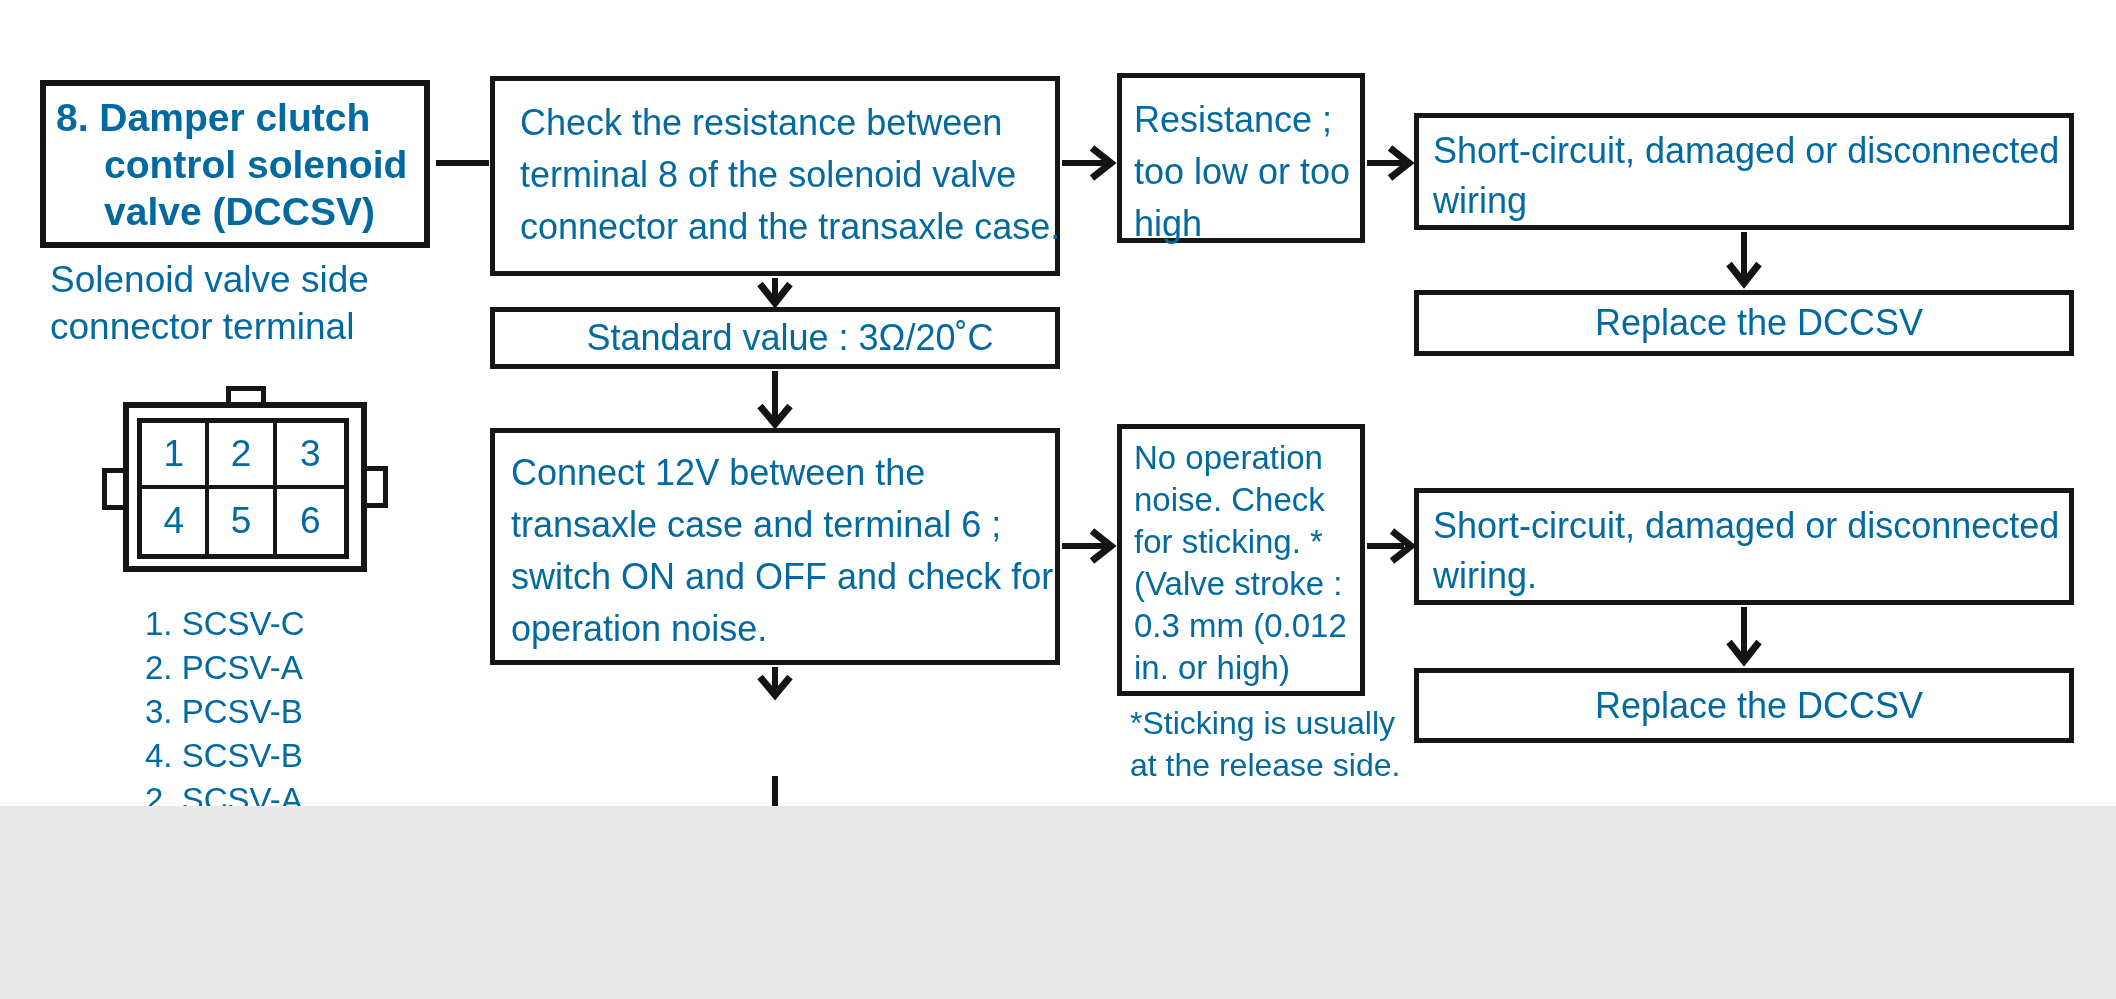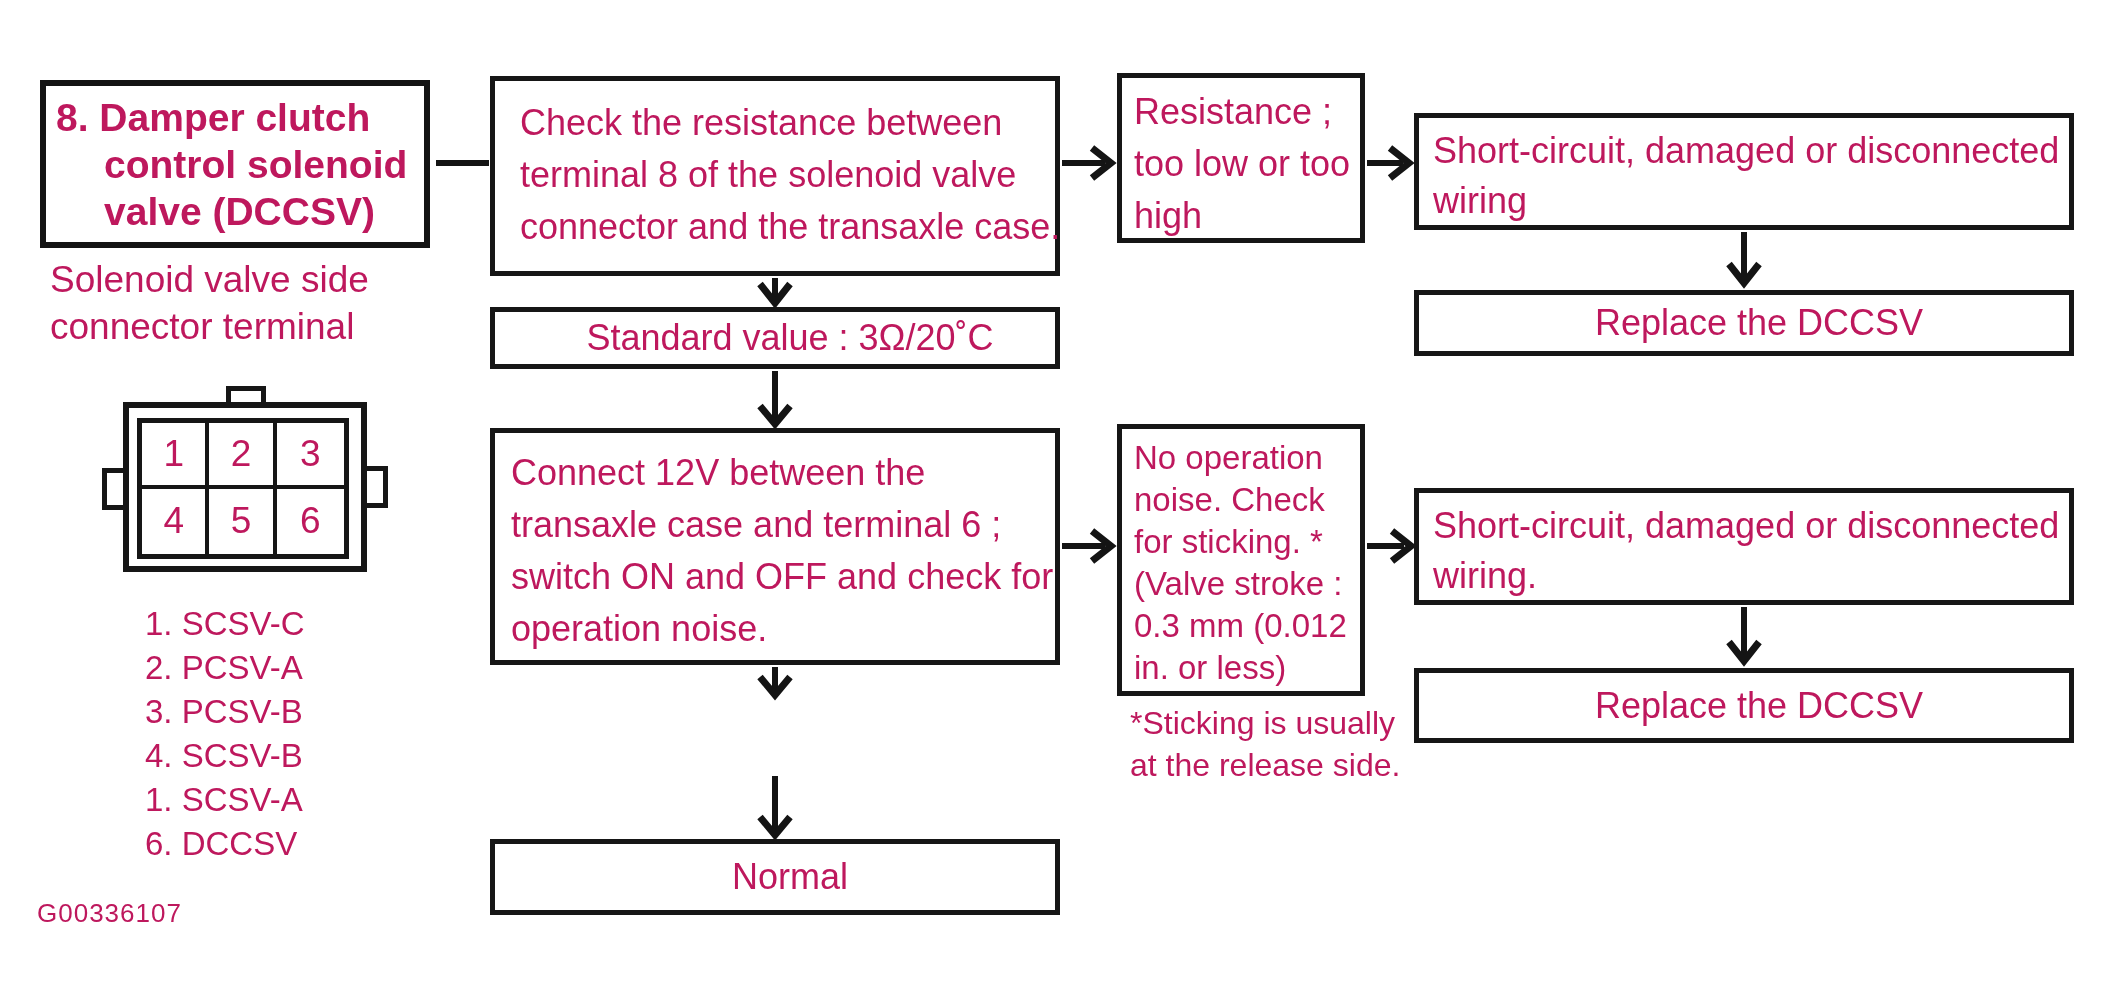--- a/index.html
+++ b/index.html
@@ -1,18 +1,18 @@
 <!DOCTYPE html>
 <html><head>
 <meta charset="utf-8">
 <style>
   html,body{margin:0;padding:0;background:#e8e8e8;}
   .page{
-    position:relative; width:2116px; height:999px; background:#ffffff;
-    font-family:"Liberation Sans", sans-serif; color:#be185d; overflow:hidden;
+    position:relative; width:2116px; height:806px; background:#ffffff;
+    font-family:"Liberation Sans", sans-serif; color:#0369a1; overflow:hidden;
   }
   
   .fbox{
     position:absolute; box-sizing:border-box; background:#fff;
     border:5px solid #161616; font-size:36px; line-height:52px;
   }
   .fbox .ln{white-space:nowrap;}
   .padded{padding:12px 8px 0 16px;}
   .centered{display:flex; align-items:center; justify-content:center; text-align:center;padding-left:30px;}
   
@@ -105,21 +105,21 @@
     <div class="conn-cell br">4</div>
     <div class="conn-cell br">5</div>
     <div class="conn-cell">6</div>
   </div>
 
   <div class="pinlist">
     <div>1. SCSV-C</div>
     <div>2. PCSV-A</div>
     <div>3. PCSV-B</div>
     <div>4. SCSV-B</div>
-    <div>1. SCSV-A</div>
+    <div>2. SCSV-A</div>
     <div>6. DCCSV</div>
   </div>
 
   <div class="figcode">G00336107</div>
 
   <div class="fbox padded" style="left:490px; top:76px; width:570px; height:200px; padding-top:16px;padding-left:25px;">
     <div class="ln">Check the resistance between</div>
     <div class="ln">terminal 8 of the solenoid valve</div>
     <div class="ln">connector and the transaxle case.</div>
   </div>
@@ -133,33 +133,33 @@
     <div class="ln">transaxle case and terminal 6 ;</div>
     <div class="ln">switch ON and OFF and check for</div>
     <div class="ln">operation noise.</div>
   </div>
 
 
   <div class="fbox centered" style="left:490px; top:839px; width:570px; height:76px;">
     <span>Normal</span>
   </div>
 
-  <div class="fbox" style="left:1117px; top:73px; width:248px; height:170px; padding:8px 4px 0 12px;">
+  <div class="fbox" style="left:1117px; top:73px; width:248px; height:170px; padding:16px 4px 0 12px;">
     <div class="ln">Resistance ;</div>
     <div class="ln">too low or too</div>
     <div class="ln">high</div>
   </div>
 
   <div class="fbox" style="left:1117px; top:424px; width:248px; height:272px; padding:8px 4px 0 12px; font-size:33px; line-height:42px;">
     <div class="ln">No operation</div>
     <div class="ln">noise. Check</div>
     <div class="ln">for sticking. *</div>
     <div class="ln">(Valve stroke :</div>
     <div class="ln">0.3 mm (0.012</div>
-    <div class="ln">in. or less)</div>
+    <div class="ln">in. or high)</div>
   </div>
 
   <div class="note">
     <div>*Sticking is usually</div>
     <div>at the release side.</div>
   </div>
 
   <div class="fbox" style="left:1414px; top:113px; width:660px; height:117px; padding:8px 4px 0 14px; line-height:50px;">
     <div class="ln">Short-circuit, damaged or disconnected</div>
     <div class="ln">wiring</div>

